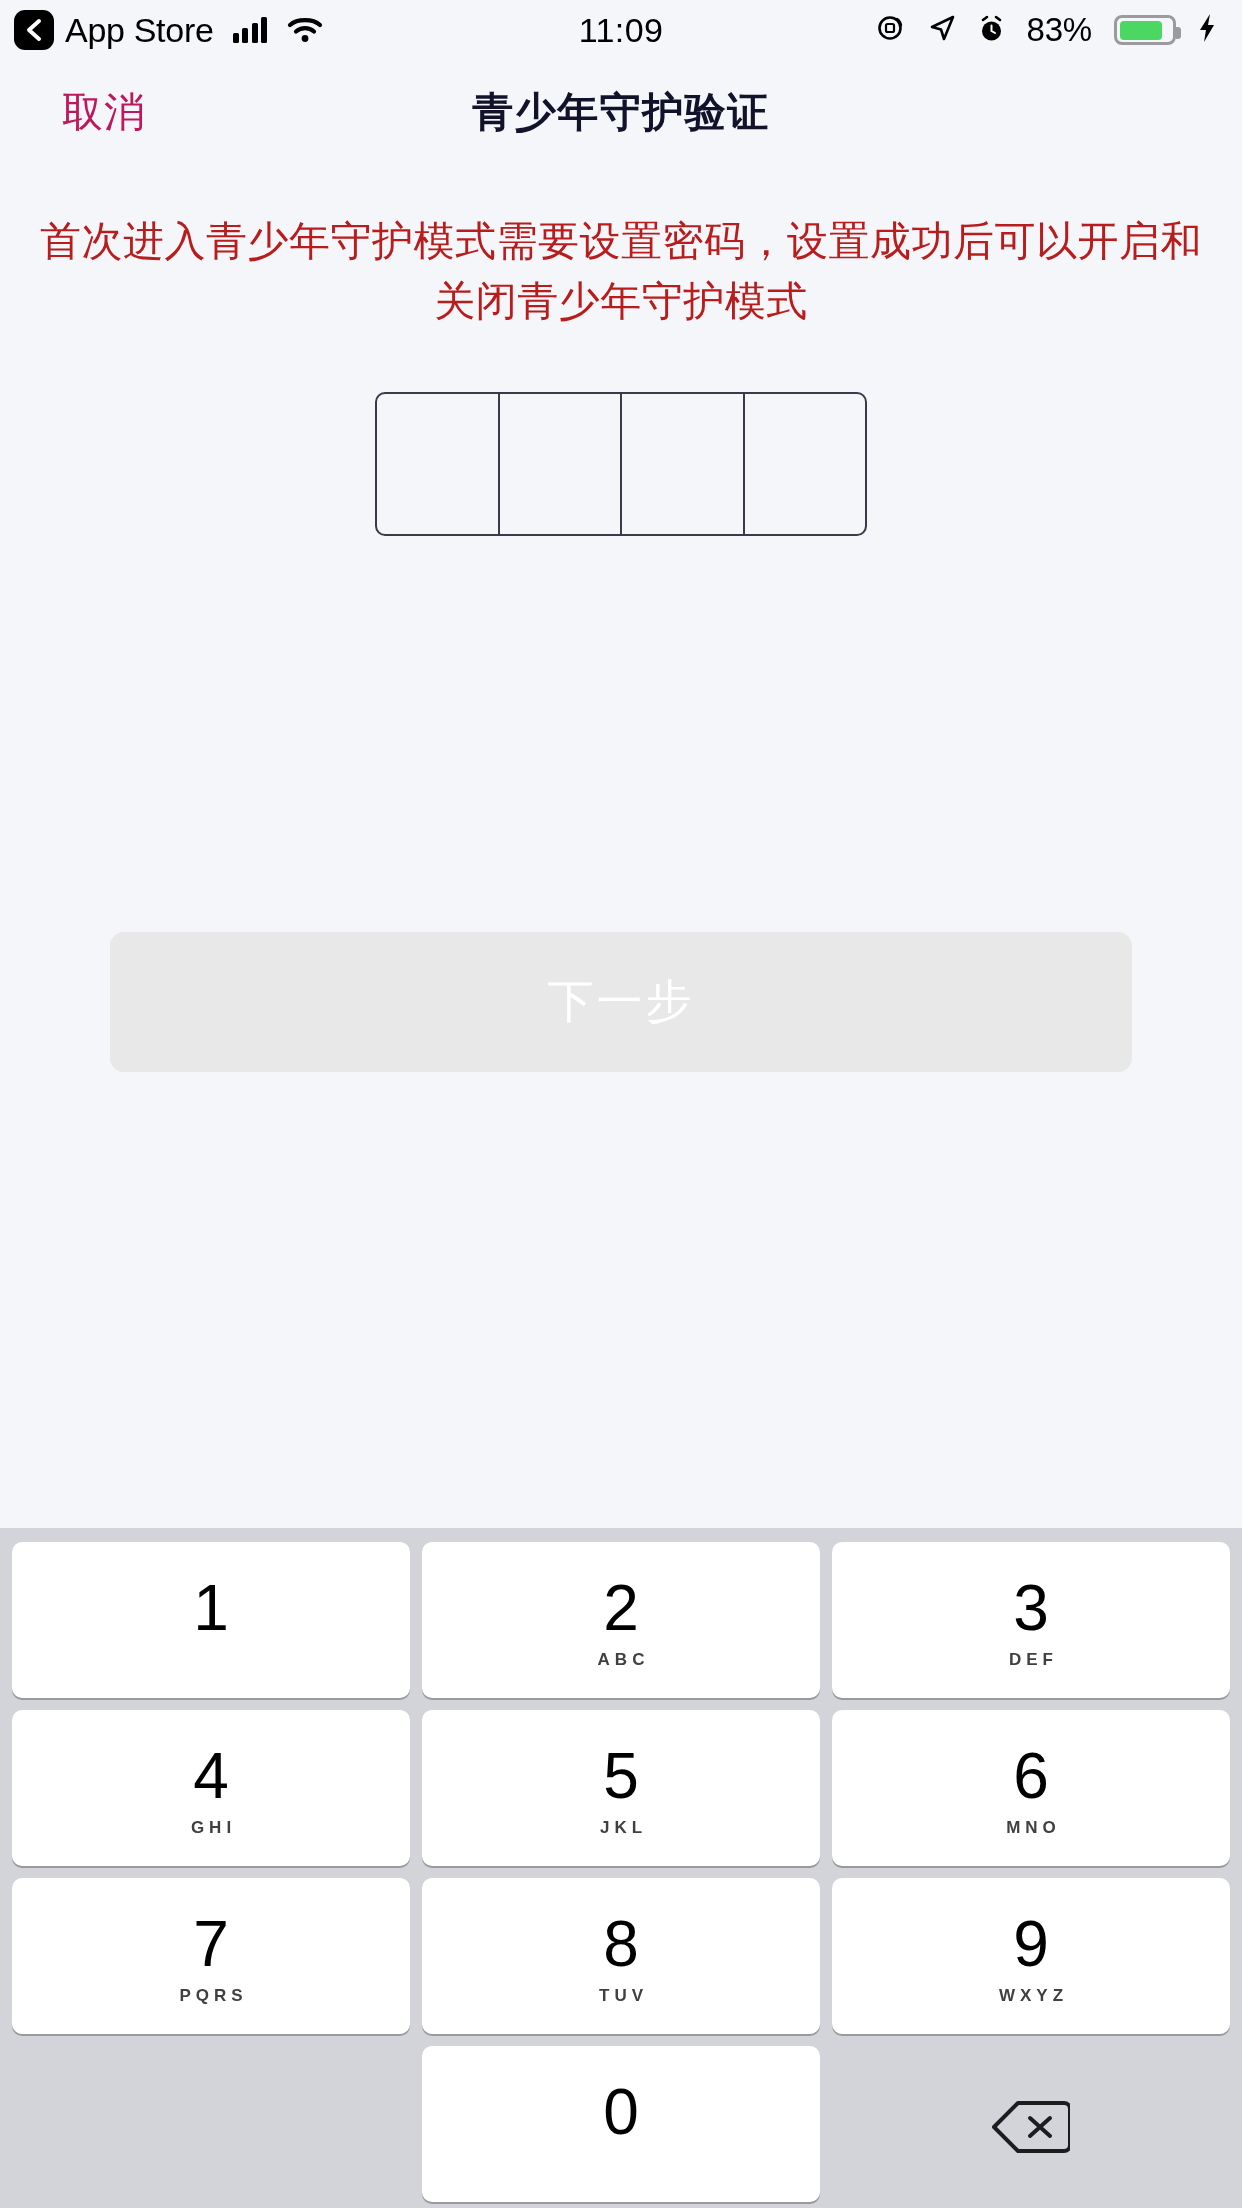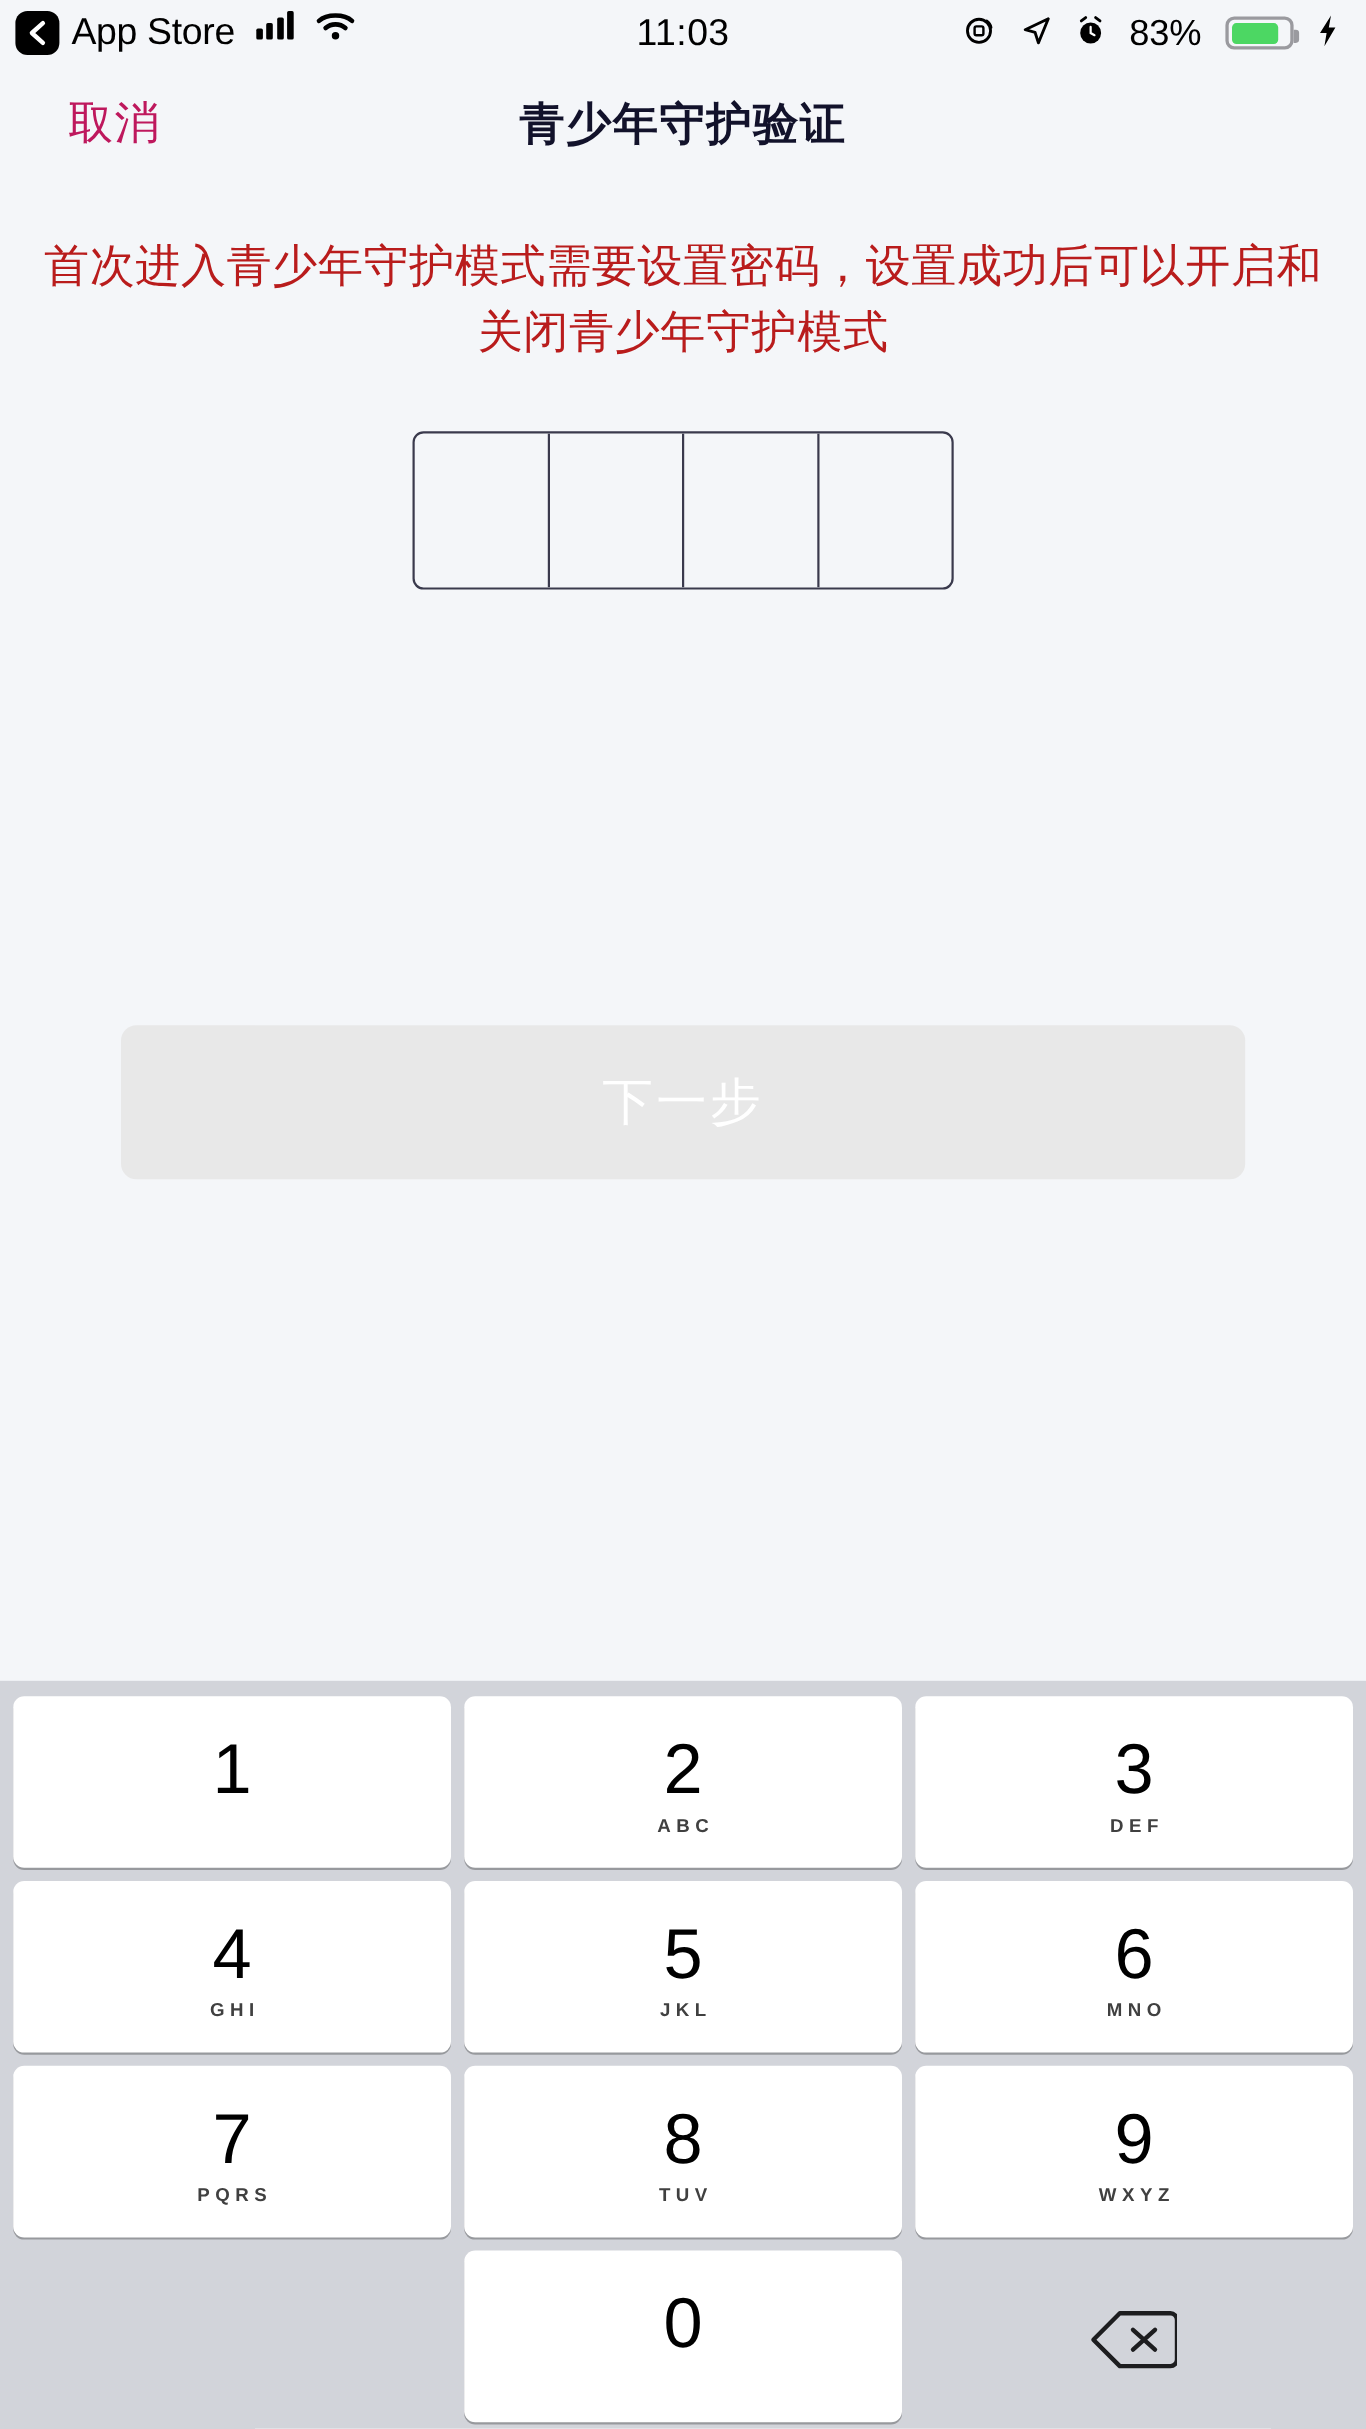--- a/index.html
+++ b/index.html
@@ -17,21 +17,21 @@
   }
 
   
   .status-bar {
     height:60px; width:100%;
     display:flex; align-items:center;
     padding:0 26px 0 14px;
     position:relative;
     flex:0 0 60px;
   }
-  .sb-left { display:flex; align-items:flex-start; gap:11px; }
+  .sb-left { display:flex; align-items:center; gap:11px; }
   .back-badge {
     width:40px; height:40px; border-radius:11px;
     background:#000; display:flex; align-items:center; justify-content:center;
   }
   .back-badge svg { display:block; }
   .carrier-label {
     font-size:34px; color:#000; letter-spacing:-0.3px;
     font-family:"Liberation Sans", sans-serif;
   }
   .signal-bars { display:flex; align-items:flex-end; gap:3.5px; height:26px; margin-left:8px; }
@@ -168,21 +168,21 @@
       </span>
       <span class="wifi-icon">
         <svg width="36" height="28" viewBox="0 0 36 28">
           <path d="M3 9 C10 2.5 26 2.5 33 9" fill="none" stroke="#000" stroke-width="4.2" stroke-linecap="round"></path>
           <path d="M9 15.5 C14 11 22 11 27 15.5" fill="none" stroke="#000" stroke-width="4.2" stroke-linecap="round"></path>
           <circle cx="18" cy="22.5" r="3.4" fill="#000"></circle>
         </svg>
       </span>
     </div>
 
-    <div class="sb-time">11:03</div>
+    <div class="sb-time">11:09</div>
 
     <div class="sb-right">
       <span>
         <svg width="30" height="30" viewBox="0 0 30 30">
           <circle cx="14" cy="15" r="10.5" fill="none" stroke="#000" stroke-width="2.6"></circle>
           <rect x="10" y="11" width="8" height="8" rx="1.6" fill="none" stroke="#000" stroke-width="2.2"></rect>
           <path d="M21 6 A9 9 0 0 1 25 12" fill="none" stroke="#000" stroke-width="2.4" stroke-linecap="round"></path>
         </svg>
       </span>
       <span>

